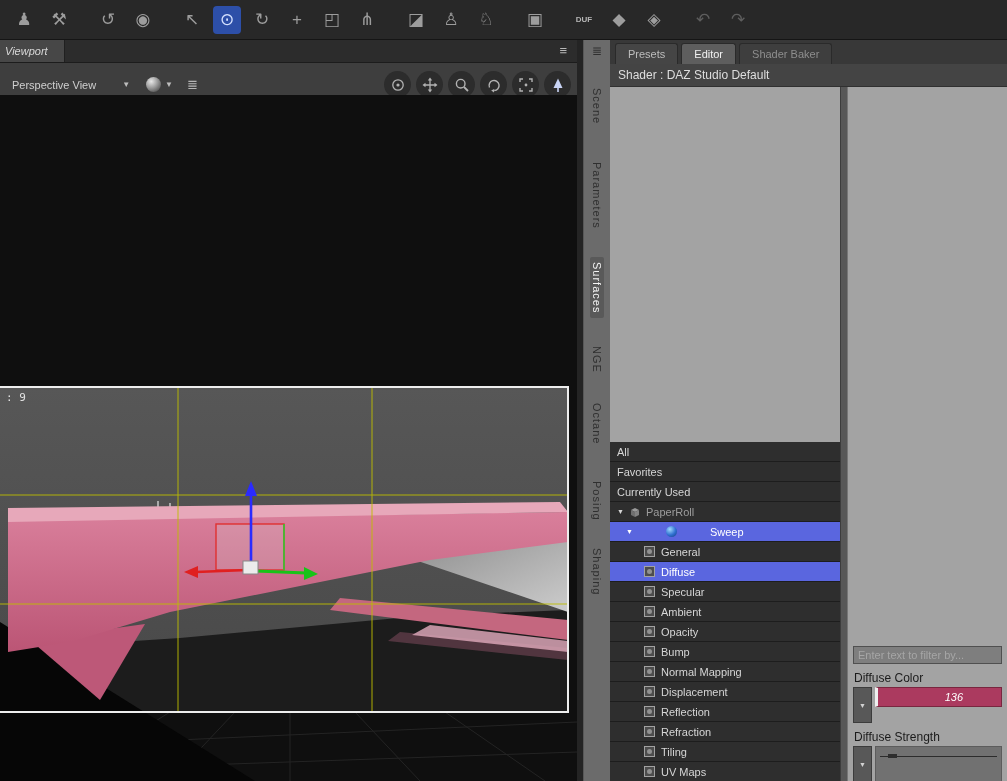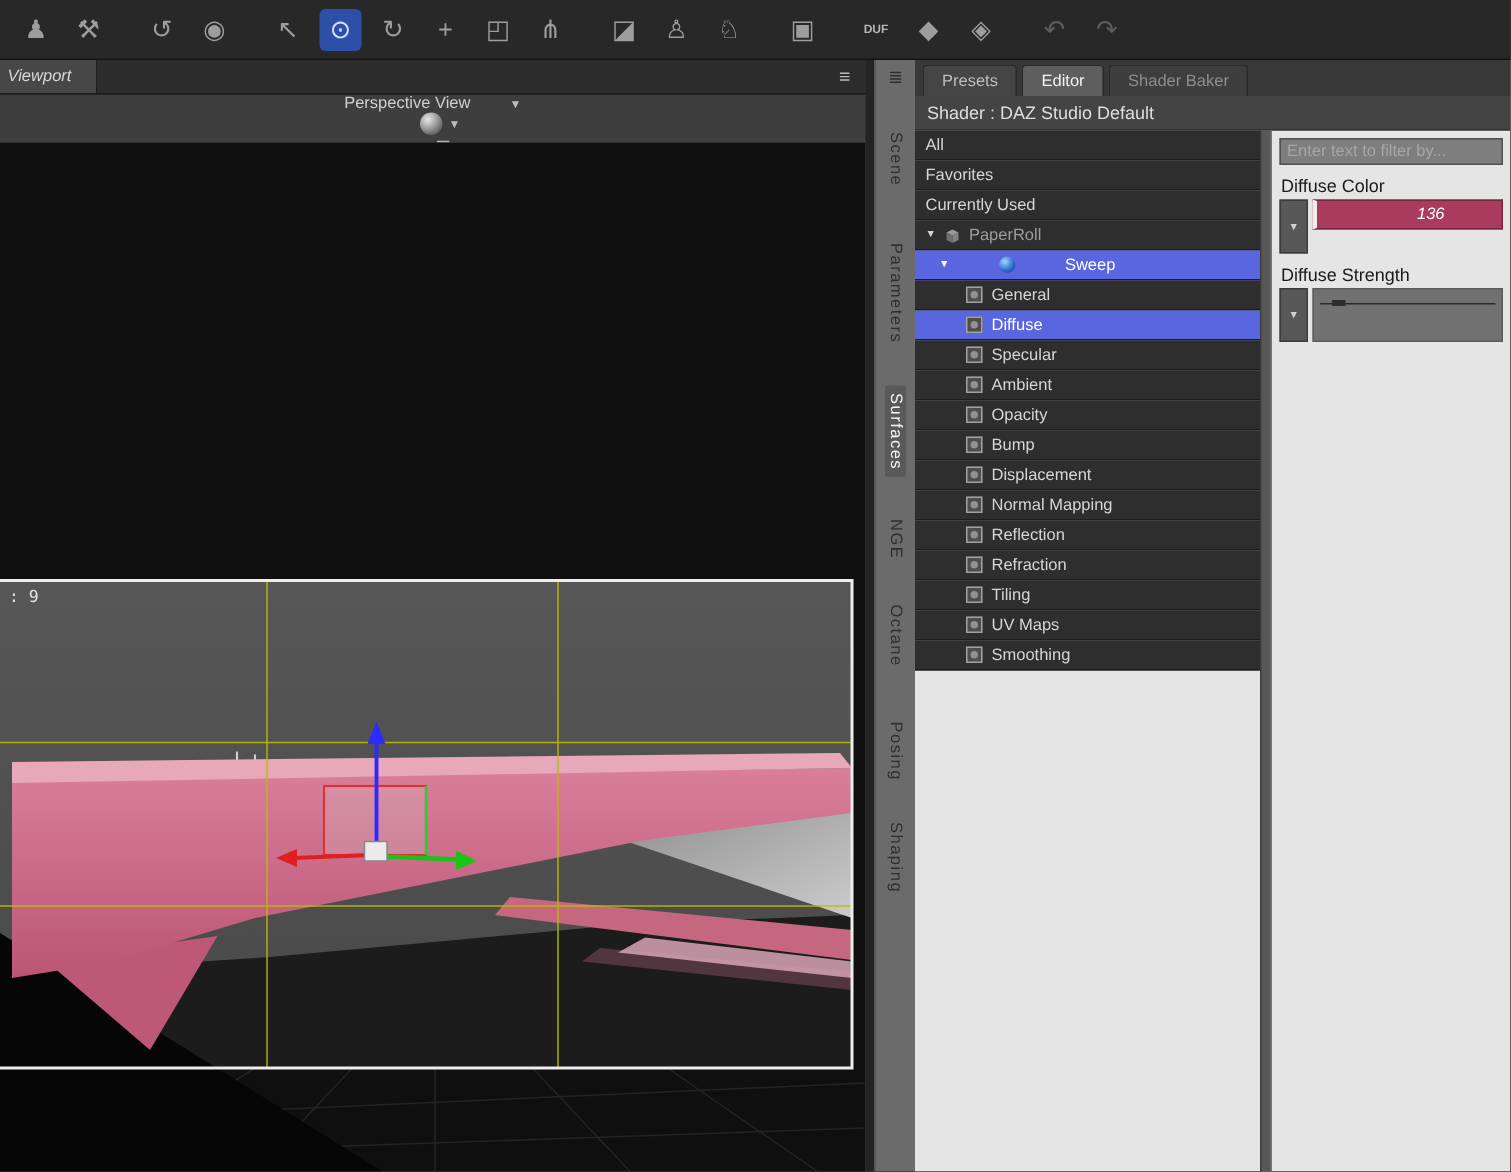--- a/index.html
+++ b/index.html
@@ -16,50 +16,50 @@
   .tt-icon.sp{margin-left:14px;}
   .tt-icon.active{background:#2d4fa8;color:#d6e2ff;}
   .tt-icon.dim{color:#5e5e5e;}
   .tt-icon.txt{font-size:8px;font-weight:bold;letter-spacing:0;color:#b5b5b5;}
   
   .viewport-col{position:absolute;left:0;top:40px;width:577px;height:741px;background:#101010;}
   .vp-tabbar{position:relative;height:22px;background:#2c2c2c;border-bottom:1px solid #1c1c1c;}
   .vp-tab{position:absolute;left:0;top:0;height:22px;line-height:22px;padding:0 16px 0 5px;
     background:#474747;color:#d8d8d8;font-size:11px;border-right:1px solid #202020;font-style:italic;}
   .vp-tabbar-menu{position:absolute;right:10px;top:0;height:22px;line-height:22px;color:#b8b8b8;font-size:13px;}
-  .vp-toolbar{height:44px;background:#3e3e3e;border-bottom:1px solid #262626;display:flex;align-items:center;padding:0 6px;box-sizing:border-box;flex-direction:column;}
+  .vp-toolbar{height:44px;background:#3e3e3e;border-bottom:1px solid #262626;display:flex;align-items:center;padding:0 6px;box-sizing:border-box;}
   .cam-select{display:flex;align-items:center;gap:26px;color:#cfcfcf;font-size:11px;padding:0 6px;height:24px;}
   .cam-caret{font-size:8px;color:#bdbdbd;}
   .style-btn{display:flex;align-items:center;gap:4px;margin-left:10px;}
   .sphere{width:15px;height:15px;border-radius:50%;
     background:radial-gradient(circle at 35% 30%, #e8e8e8, #9a9a9a 45%, #3d3d3d 95%);}
   .vp-menu2{margin-left:14px;color:#b5b5b5;font-size:13px;}
   .vp-nav{margin-left:auto;display:flex;align-items:center;}
   .nav-btn{width:27px;height:27px;border-radius:50%;background:#2c2c2c;display:flex;align-items:center;justify-content:center;margin-left:5px;}
   .nav-btn svg{display:block;}
   .vp-canvas{position:absolute;left:0;top:55px;width:577px;height:686px;}
   
   .v-divider{position:absolute;left:577px;top:40px;width:6px;height:741px;background:#242424;}
   .side-strip{position:absolute;left:583px;top:40px;width:27px;height:741px;background:#6b6b6b;
     display:flex;flex-direction:column;align-items:center;box-sizing:border-box;border-left:1px solid #575757;}
   .strip-menu{color:#2f2f2f;font-size:12px;margin-top:4px;}
   .side-tab{writing-mode:vertical-rl;font-size:11px;color:#2f2f2f;letter-spacing:1px;cursor:default;}
   .side-tab.active{color:#f4f4f4;background:#595959;padding:5px 1px;border-radius:2px;}
   .mt1{margin-top:30px;} .mt2{margin-top:38px;} .mt3{margin-top:28px;}
   .mt4{margin-top:28px;} .mt5{margin-top:30px;} .mt6{margin-top:36px;} .mt7{margin-top:28px;}
   
-  .right-panel{position:absolute;left:610px;top:40px;width:397px;height:741px;background:#e5e5e5;}
+  .right-panel{position:absolute;left:610px;top:40px;width:397px;height:741px;background:#a3a3a3;}
   .rp-tabs{height:24px;background:#383838;display:flex;align-items:flex-end;padding-left:5px;gap:3px;}
   .rp-tab{height:20px;line-height:20px;padding:0 12px;font-size:11px;color:#bdbdbd;background:#454545;
     border:1px solid #2a2a2a;border-bottom:none;border-radius:3px 3px 0 0;}
   .rp-tab.active{background:#5e5e5e;color:#f2f2f2;}
   .rp-tab.dim{color:#8e8e8e;background:#3e3e3e;}
   .rp-subheader{height:22px;line-height:22px;background:#444444;color:#dedede;font-size:12px;
     padding-left:8px;border-bottom:1px solid #303030;}
-  .rp-body{display:flex;align-items:flex-start;height:695px;}
+  .rp-body{display:flex;align-items:flex-end;height:695px;}
   .list-col{width:230px;}
   .row{height:19px;background:#2e2e2e;border-bottom:1px solid #1d1d1d;display:flex;align-items:center;
     padding-left:7px;font-size:11px;color:#d6d6d6;cursor:default;}
   .row.sel{background:#5a66df;color:#ffffff;}
   .row.rootnode .row-label{color:#9d9d9d;}
   .row.ind1{padding-left:16px;gap:28px;}
   .row.ind2{padding-left:34px;}
   .caret{font-size:7px;margin-right:5px;color:inherit;}
   .cube-icon{margin-right:5px;display:flex;}
   .sphere-icon{width:11px;height:11px;border-radius:50%;margin-right:5px;
@@ -307,45 +307,41 @@
       <div class="row ind2">
         <span class="gicon"></span>
         <span class="row-label">Opacity</span>
       </div>
       <div class="row ind2">
         <span class="gicon"></span>
         <span class="row-label">Bump</span>
       </div>
       <div class="row ind2">
         <span class="gicon"></span>
+        <span class="row-label">Normal Mapping</span>
+      </div>
+      <div class="row ind2">
+        <span class="gicon"></span>
         <span class="row-label">Displacement</span>
       </div>
       <div class="row ind2">
         <span class="gicon"></span>
-        <span class="row-label">Normal Mapping</span>
-      </div>
-      <div class="row ind2">
-        <span class="gicon"></span>
         <span class="row-label">Reflection</span>
       </div>
       <div class="row ind2">
         <span class="gicon"></span>
         <span class="row-label">Refraction</span>
       </div>
       <div class="row ind2">
         <span class="gicon"></span>
         <span class="row-label">Tiling</span>
       </div>
       <div class="row ind2">
         <span class="gicon"></span>
         <span class="row-label">UV Maps</span>
-      </div>
-      <div class="row ind2">
-        <span class="gicon"></span>
-        <span class="row-label">Smoothing</span>
       </div>
     </div>
 
     <div class="splitter"></div>
 
     <div class="props-col">
       <input class="filter-input" type="text" placeholder="Enter text to filter by..." style="">
       <div class="prop-label">Diffuse Color</div>
       <div class="prop-row">
         <span class="dd-btn">▼</span>

